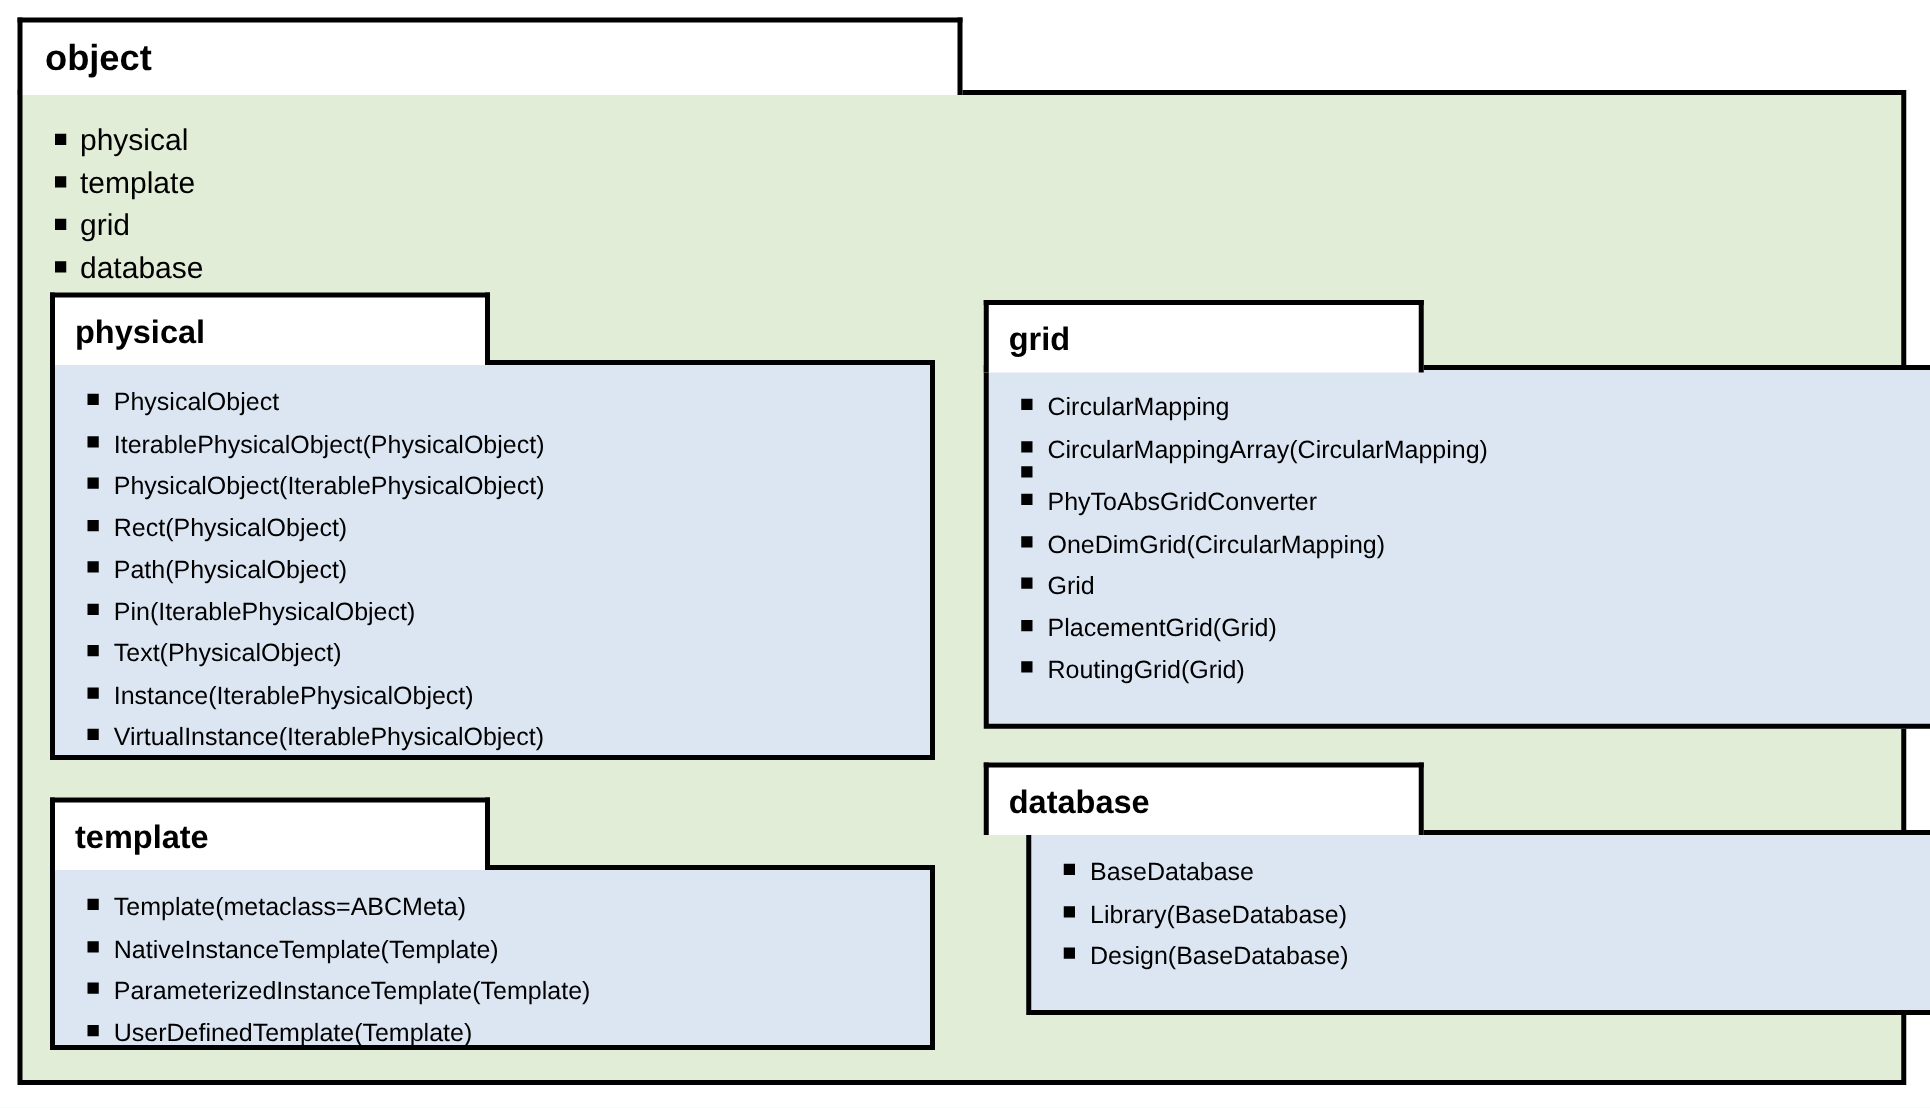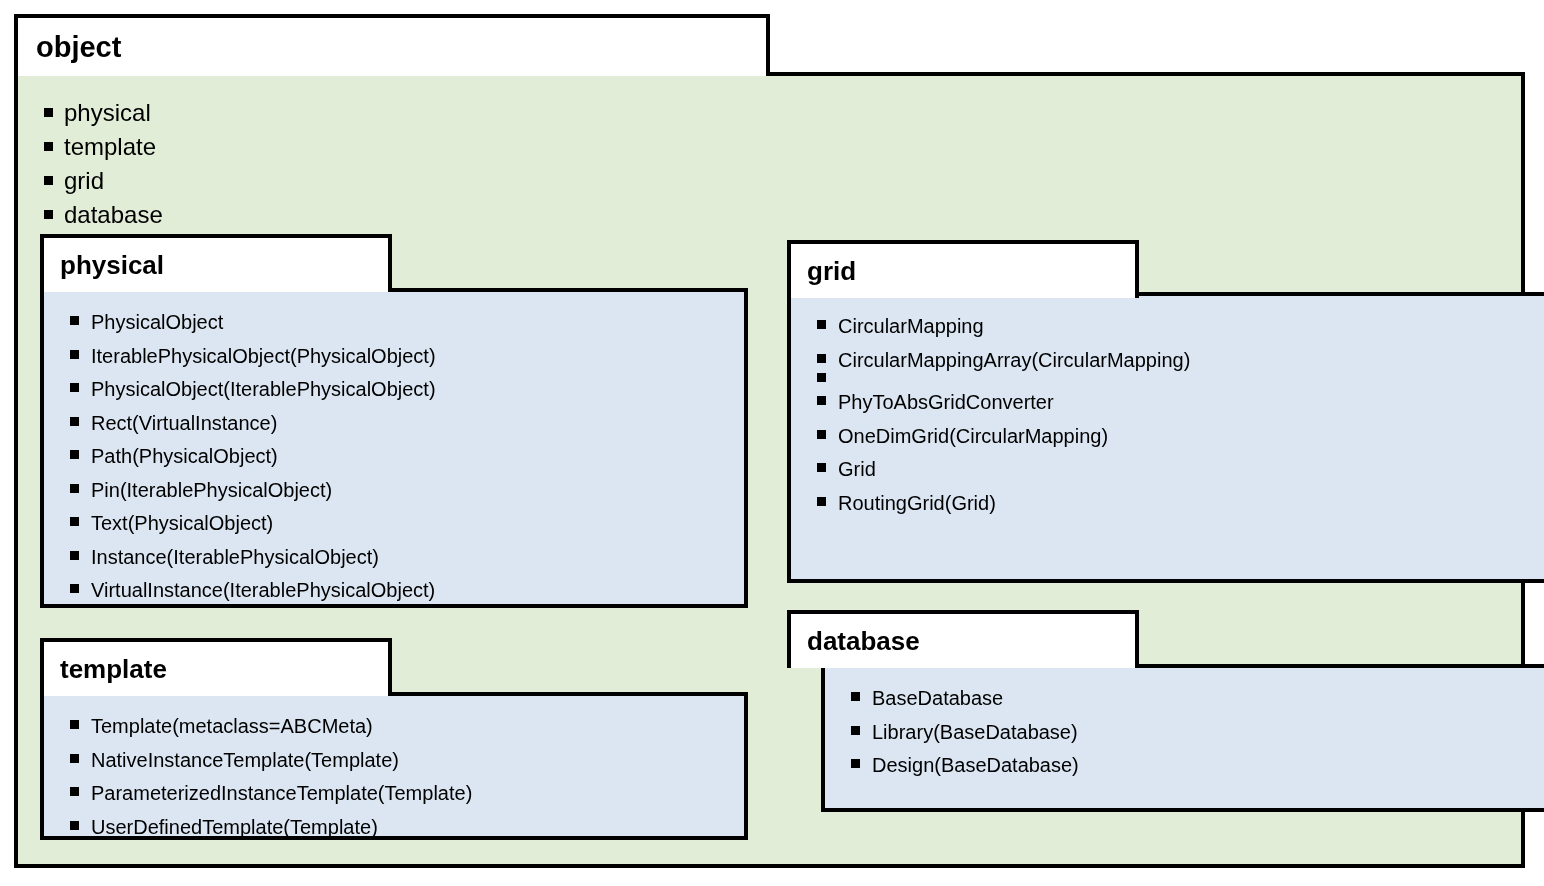--- a/index.html
+++ b/index.html
@@ -244,21 +244,21 @@
         <li class="member-item">
           <span class="bullet"></span>
           <span class="member-label">IterablePhysicalObject(PhysicalObject)</span>
         </li>
         <li class="member-item">
           <span class="bullet"></span>
           <span class="member-label">PhysicalObject(IterablePhysicalObject)</span>
         </li>
         <li class="member-item">
           <span class="bullet"></span>
-          <span class="member-label">Rect(VirtualInstance)</span>
+          <span class="member-label">Rect(PhysicalObject)</span>
         </li>
         <li class="member-item">
           <span class="bullet"></span>
           <span class="member-label">Path(PhysicalObject)</span>
         </li>
         <li class="member-item">
           <span class="bullet"></span>
           <span class="member-label">Pin(IterablePhysicalObject)</span>
         </li>
         <li class="member-item">
@@ -327,20 +327,24 @@
         <li class="member-item">
           <span class="bullet"></span>
           <span class="member-label">OneDimGrid(CircularMapping)</span>
         </li>
         <li class="member-item">
           <span class="bullet"></span>
           <span class="member-label">Grid</span>
         </li>
         <li class="member-item">
           <span class="bullet"></span>
+          <span class="member-label">PlacementGrid(Grid)</span>
+        </li>
+        <li class="member-item">
+          <span class="bullet"></span>
           <span class="member-label">RoutingGrid(Grid)</span>
         </li>
       </ul>
     </div>
   </div>
 
   <div class="package inner" id="pkg-database">
     <div class="pkg-tab">
       <span class="pkg-tab-label">database</span>
     </div>

